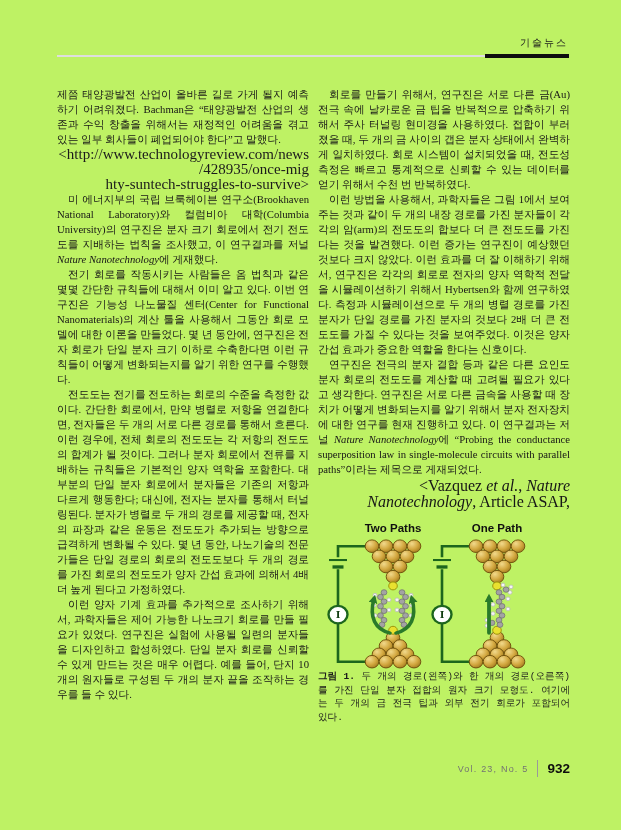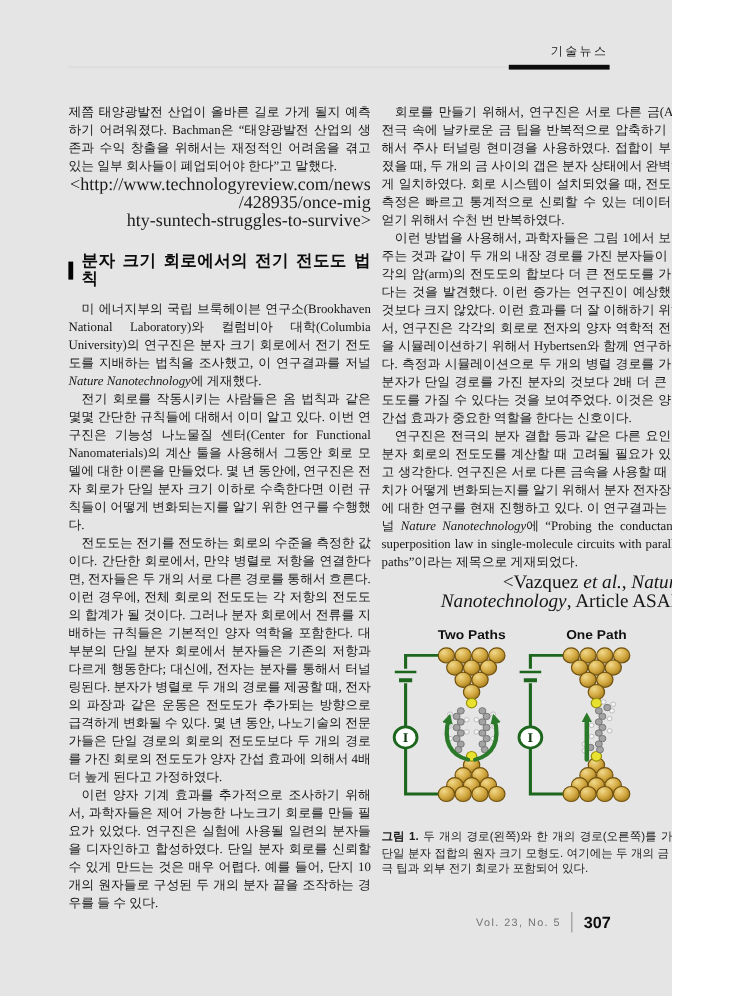--- a/index.html
+++ b/index.html
@@ -1,16 +1,16 @@
 <!DOCTYPE html>
 <html lang="ko"><head>
 <meta charset="utf-8">
 <style>
   html,body{margin:0;padding:0;background:#ffffff;}
-  .page{position:relative;width:560px;height:830px;background:#e5e5e5;overflow:hidden;
+  .page{position:relative;width:621px;height:830px;background:#bef264;overflow:hidden;
         font-family:"Liberation Serif","DejaVu Serif",serif;color:#161616;}
 
   
   .header-label{position:absolute;top:36px;right:53px;font-family:"Liberation Sans","DejaVu Sans",sans-serif;
                 font-size:10px;letter-spacing:2px;color:#1c1c1c;}
   .header-rule{position:absolute;top:55px;left:57px;right:52px;height:2px;background:#dedede;}
   .header-accent{position:absolute;right:0;top:-1px;width:84px;height:4px;background:#0d0d0d;}
 
   
   .columns{position:absolute;top:87px;left:57px;width:513px;display:flex;gap:9px;}
@@ -25,22 +25,22 @@
                  font-size:13.8px;font-weight:bold;letter-spacing:0.3px;color:#0c0c0c;}
   .title-bar{flex:0 0 auto;width:4px;height:15px;background:#000;}
 
   .citation{text-align:right;font-size:16px;line-height:15.5px;margin-top:1px;}
 
   
   .figure{margin:15px 0 0 0;}
   .figure svg{display:block;}
   .fig-title{font-family:"Liberation Sans","DejaVu Sans",sans-serif;font-size:11.5px;font-weight:bold;fill:#101010;}
   .ammeter-label{font-family:"Liberation Serif","DejaVu Serif",serif;font-size:12px;font-weight:bold;fill:#123d12;}
-  figcaption{font-family:Liberation Sans, sans-serif;font-size:9.6px;line-height:13.5px;
-             color:#1a1a1a;text-align:justify;margin-top:21px;}
+  figcaption{font-family:Liberation Mono, monospace;font-size:9.6px;line-height:13.5px;
+             color:#1a1a1a;text-align:justify;margin-top:0;}
   .cap-label{font-weight:bold;}
 
   
   .footer{position:absolute;top:760px;right:51px;display:flex;align-items:center;gap:9px;
           font-family:"Liberation Sans","DejaVu Sans",sans-serif;}
   .vol{font-size:9px;color:#737373;letter-spacing:1.2px;}
   .footer-divider{width:1px;height:17px;background:#9a9a9a;}
   .pagenum{font-size:13.5px;font-weight:bold;color:#0e0e0e;}
 </style>
 </head>
@@ -54,24 +54,20 @@
   </div>
 
   <div class="columns">
 
     <section class="col">
       <p class="body-text no-indent">제쯤 태양광발전 산업이 올바른 길로 가게 될지 예측하기 어려워졌다. Bachman은 “태양광발전 산업의 생존과 수익 창출을 위해서는 재정적인 어려움을 겪고 있는 일부 회사들이 폐업되어야 한다”고 말했다.</p>
       <div class="url-block">
         <div>&lt;http://www.technologyreview.com/news/428935/once-mig</div>
         <div>hty-suntech-struggles-to-survive&gt;</div>
       </div>
-      <h2 class="section-title">
-        <span class="title-bar"></span>
-        <span>분자 크기 회로에서의 전기 전도도 법칙</span>
-      </h2>
       <p class="body-text"><span>미 에너지부의 국립 브룩헤이븐 연구소(Brookhaven National Laboratory)와 컬럼비아 대학(Columbia University)의 연구진은 분자 크기 회로에서 전기 전도도를 지배하는 법칙을 조사했고, 이 연구결과를 저널 </span><span class="journal-italic">Nature Nanotechnology</span><span>에 게재했다.</span></p>
       <p class="body-text">전기 회로를 작동시키는 사람들은 옴 법칙과 같은 몇몇 간단한 규칙들에 대해서 이미 알고 있다. 이번 연구진은 기능성 나노물질 센터(Center for Functional Nanomaterials)의 계산 툴을 사용해서 그동안 회로 모델에 대한 이론을 만들었다. 몇 년 동안에, 연구진은 전자 회로가 단일 분자 크기 이하로 수축한다면 이런 규칙들이 어떻게 변화되는지를 알기 위한 연구를 수행했다.</p>
       <p class="body-text">전도도는 전기를 전도하는 회로의 수준을 측정한 값이다. 간단한 회로에서, 만약 병렬로 저항을 연결한다면, 전자들은 두 개의 서로 다른 경로를 통해서 흐른다. 이런 경우에, 전체 회로의 전도도는 각 저항의 전도도의 합계가 될 것이다. 그러나 분자 회로에서 전류를 지배하는 규칙들은 기본적인 양자 역학을 포함한다. 대부분의 단일 분자 회로에서 분자들은 기존의 저항과 다르게 행동한다; 대신에, 전자는 분자를 통해서 터널링된다. 분자가 병렬로 두 개의 경로를 제공할 때, 전자의 파장과 같은 운동은 전도도가 추가되는 방향으로 급격하게 변화될 수 있다. 몇 년 동안, 나노기술의 전문가들은 단일 경로의 회로의 전도도보다 두 개의 경로를 가진 회로의 전도도가 양자 간섭 효과에 의해서 4배 더 높게 된다고 가정하였다.</p>
       <p class="body-text">이런 양자 기계 효과를 추가적으로 조사하기 위해서, 과학자들은 제어 가능한 나노크기 회로를 만들 필요가 있었다. 연구진은 실험에 사용될 일련의 분자들을 디자인하고 합성하였다. 단일 분자 회로를 신뢰할 수 있게 만드는 것은 매우 어렵다. 예를 들어, 단지 10개의 원자들로 구성된 두 개의 분자 끝을 조작하는 경우를 들 수 있다.</p>
     </section>
 
     <section class="col">
       <p class="body-text">회로를 만들기 위해서, 연구진은 서로 다른 금(Au) 전극 속에 날카로운 금 팁을 반복적으로 압축하기 위해서 주사 터널링 현미경을 사용하였다. 접합이 부러졌을 때, 두 개의 금 사이의 갭은 분자 상태에서 완벽하게 일치하였다. 회로 시스템이 설치되었을 때, 전도성 측정은 빠르고 통계적으로 신뢰할 수 있는 데이터를 얻기 위해서 수천 번 반복하였다.</p>
       <p class="body-text">이런 방법을 사용해서, 과학자들은 그림 1에서 보여주는 것과 같이 두 개의 내장 경로를 가진 분자들이 각각의 암(arm)의 전도도의 합보다 더 큰 전도도를 가진다는 것을 발견했다. 이런 증가는 연구진이 예상했던 것보다 크지 않았다. 이런 효과를 더 잘 이해하기 위해서, 연구진은 각각의 회로로 전자의 양자 역학적 전달을 시뮬레이션하기 위해서 Hybertsen와 함께 연구하였다. 측정과 시뮬레이션으로 두 개의 병렬 경로를 가진 분자가 단일 경로를 가진 분자의 것보다 2배 더 큰 전도도를 가질 수 있다는 것을 보여주었다. 이것은 양자 간섭 효과가 중요한 역할을 한다는 신호이다.</p>
       <p class="body-text"><span>연구진은 전극의 분자 결합 등과 같은 다른 요인도 분자 회로의 전도도를 계산할 때 고려될 필요가 있다고 생각한다. 연구진은 서로 다른 금속을 사용할 때 장치가 어떻게 변화되는지를 알기 위해서 분자 전자장치에 대한 연구를 현재 진행하고 있다. 이 연구결과는 저널 </span><span class="journal-italic">Nature Nanotechnology</span><span>에 “Probing the conductance superposition law in single-molecule circuits with parallel paths”이라는 제목으로 게재되었다.</span></p>
@@ -239,16 +235,16 @@
         </svg>
 
         <figcaption><span class="cap-label">그림 1.</span> <span>두 개의 경로(왼쪽)와 한 개의 경로(오른쪽)를 가진 단일 분자 접합의 원자 크기 모형도. 여기에는 두 개의 금 전극 팁과 외부 전기 회로가 포함되어 있다.</span></figcaption>
       </figure>
     </section>
   </div>
 
   <div class="footer">
     <span class="vol">Vol. 23, No. 5</span>
     <span class="footer-divider"></span>
-    <span class="pagenum">307</span>
+    <span class="pagenum">932</span>
   </div>
 
 </div>
 
 </body></html>

